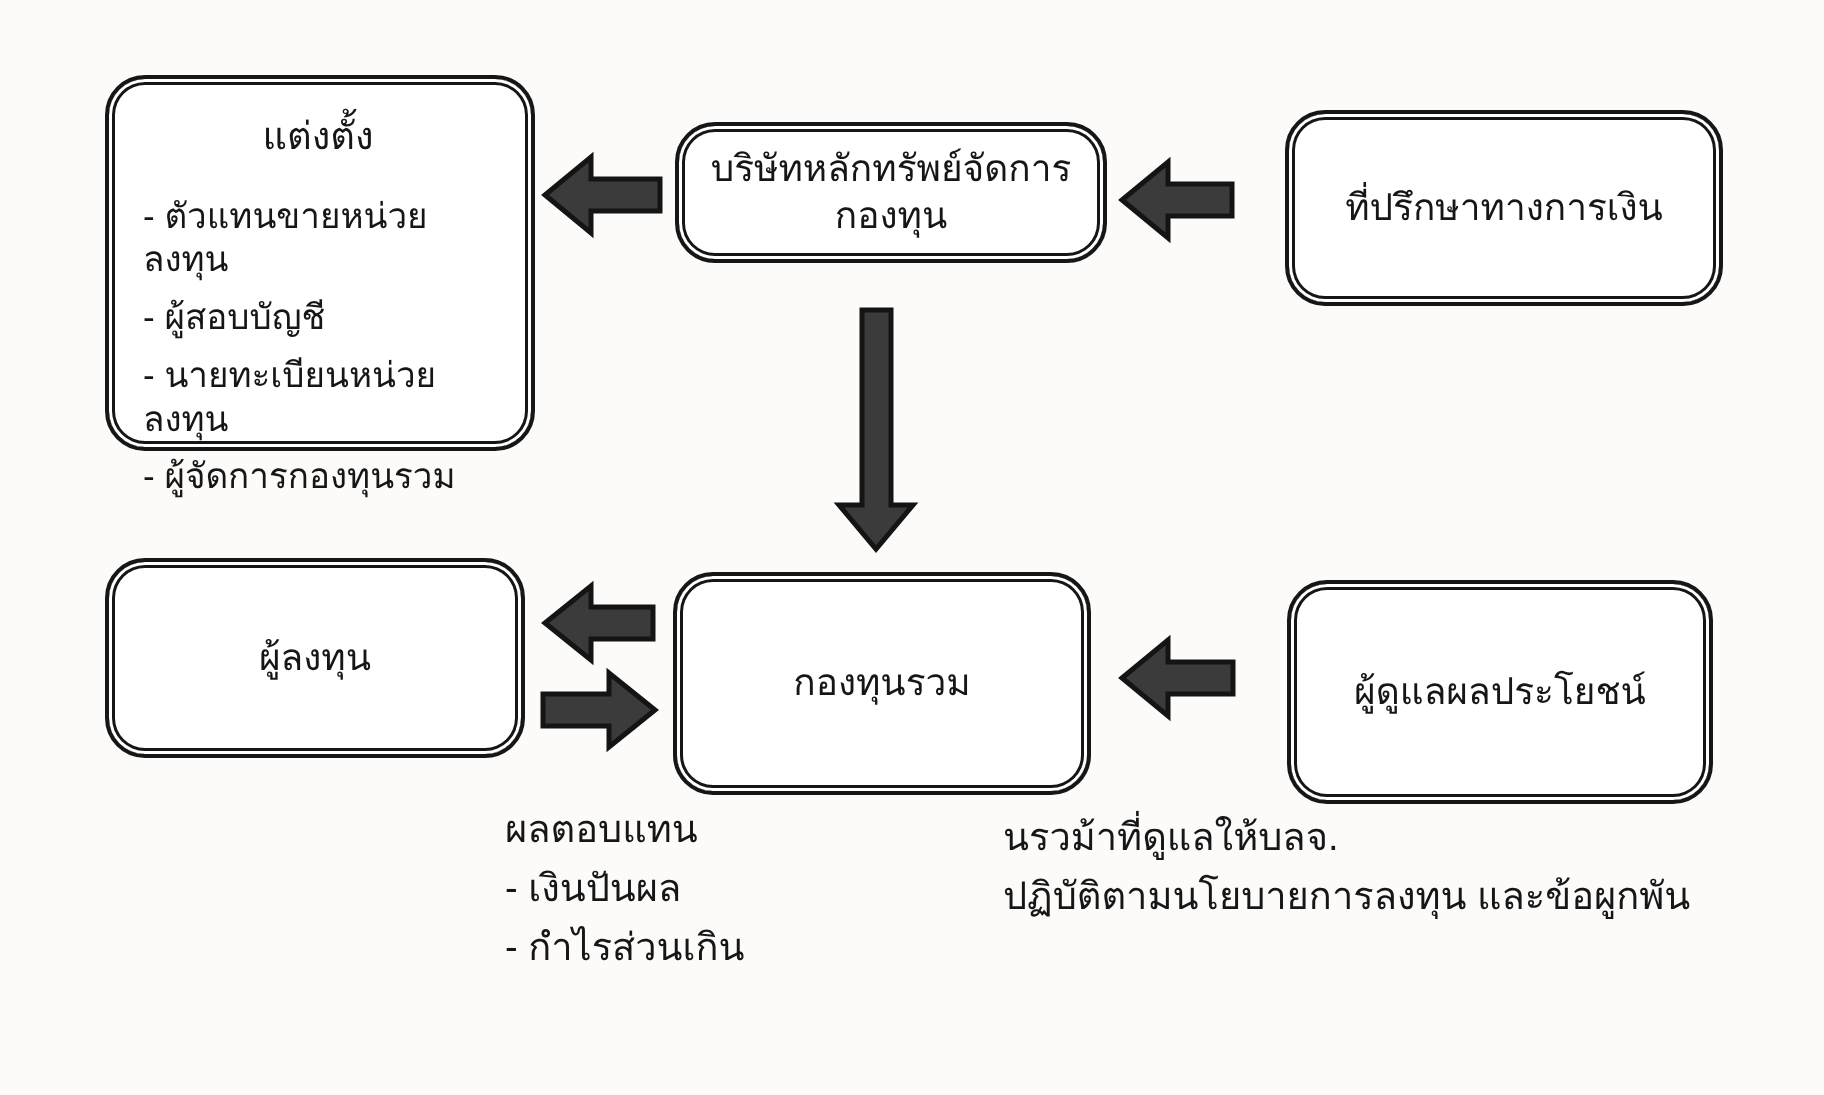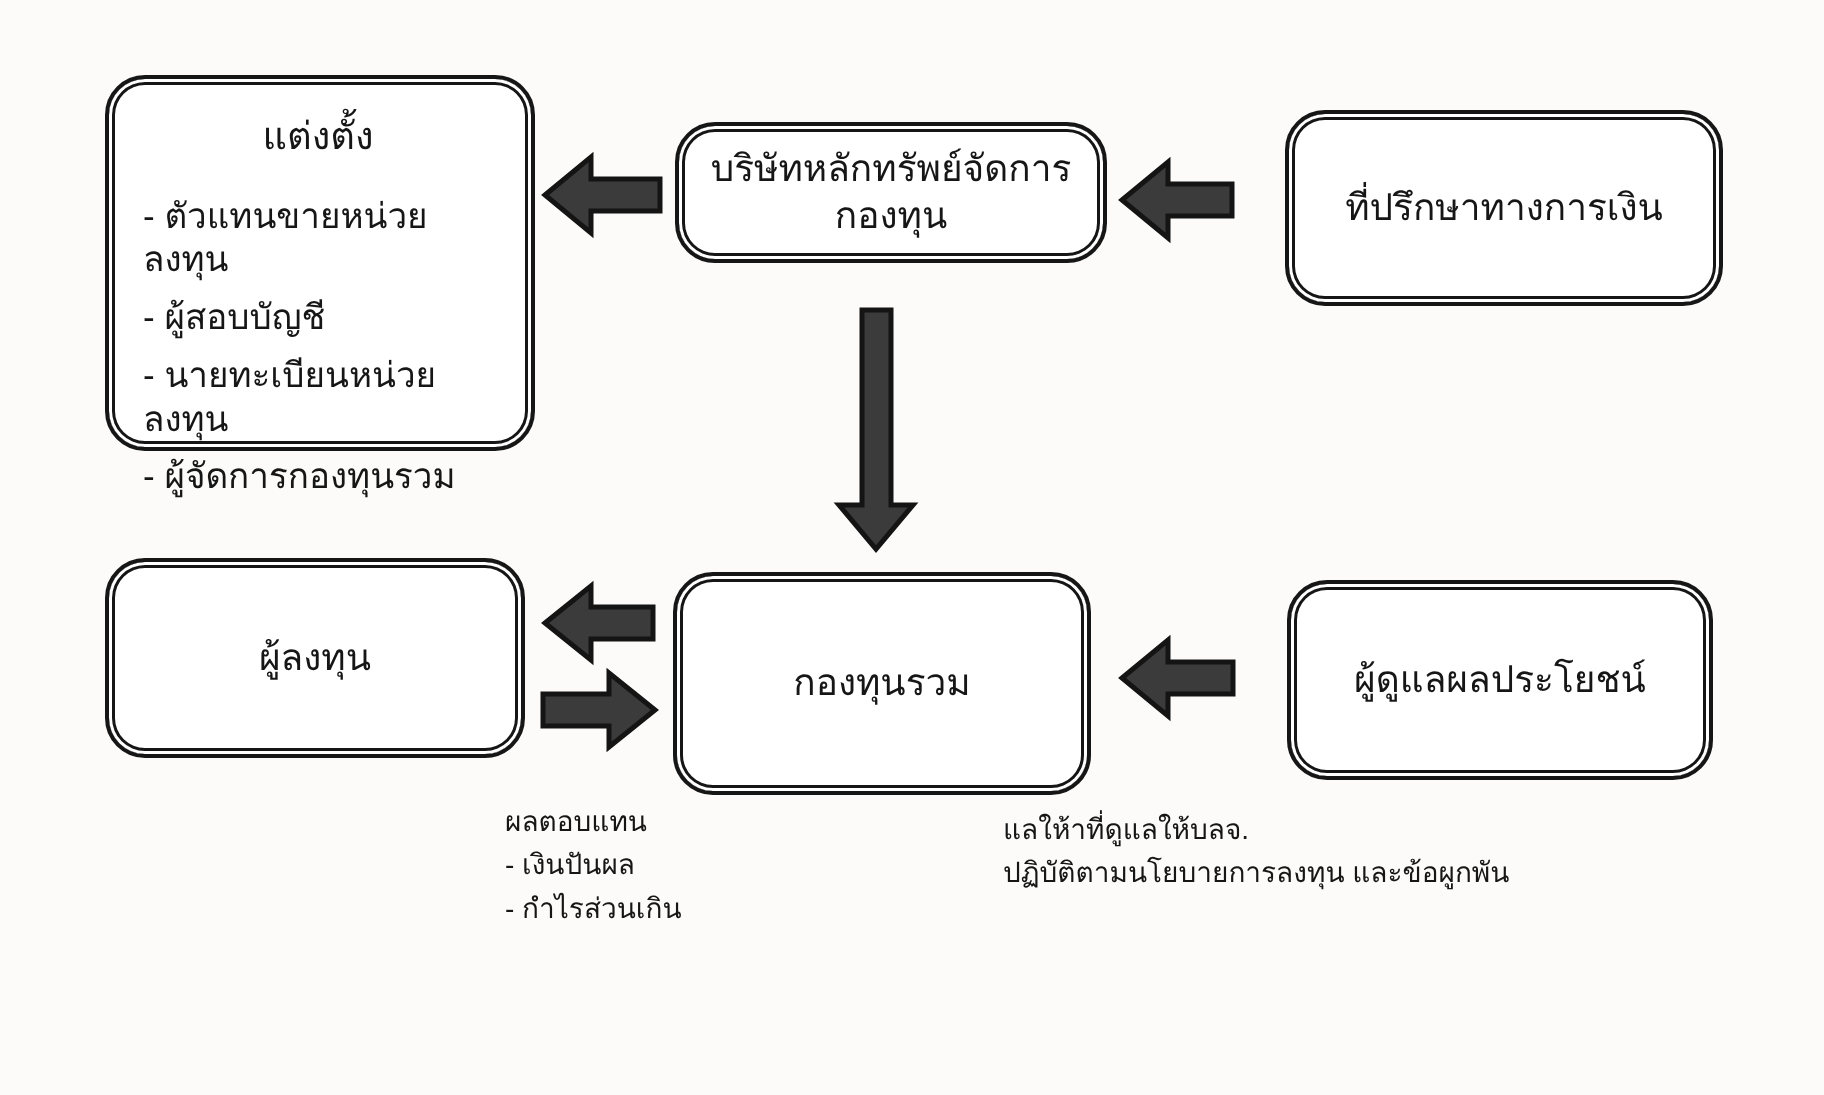--- a/index.html
+++ b/index.html
@@ -55,21 +55,21 @@
   }
   .arrow-layer {
     position: absolute;
     left: 0; top: 0;
     width: 1824px;
     height: 1095px;
     pointer-events: none;
   }
   .note {
     position: absolute;
-    font-size: 28px;
+    font-size: 38px;
     font-weight: 500;
     line-height: 1.55;
     white-space: nowrap;
   }
   .note div { margin: 0; }
 </style>
 </head>
 <body>
 
 <div class="canvas">
@@ -108,28 +108,28 @@
   </div>
 
   <div class="node" style="left:105px; top:558px; width:420px; height:200px;">
     <span class="label">ผู้ลงทุน</span>
   </div>
 
   <div class="node" style="left:673px; top:572px; width:418px; height:223px;font-family:Liberation Serif, serif;">
     <span class="label">กองทุนรวม</span>
   </div>
 
-  <div class="node" style="left:1287px; top:580px; width:426px; height:200px;">
+  <div class="node" style="left:1287px; top:580px; width:426px; height:224px;">
     <span class="label">ผู้ดูแลผลประโยชน์</span>
   </div>
 
   <div class="note" style="left:505px; top:800px;">
     <div>ผลตอบแทน</div>
     <div>- เงินปันผล</div>
     <div>- กำไรส่วนเกิน</div>
   </div>
 
   <div class="note" style="left:1003px; top:808px;">
-    <div>แลให้าที่ดูแลให้บลจ.</div>
+    <div>นรวม้าที่ดูแลให้บลจ.</div>
     <div>ปฏิบัติตามนโยบายการลงทุน  และข้อผูกพัน</div>
   </div>
 
 </div>
 
 </body></html>

